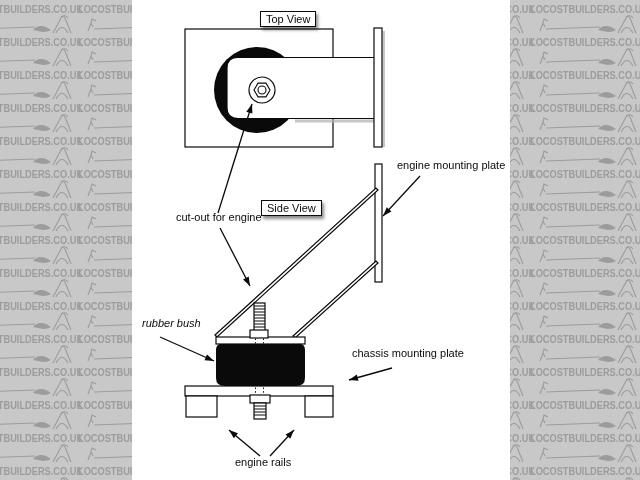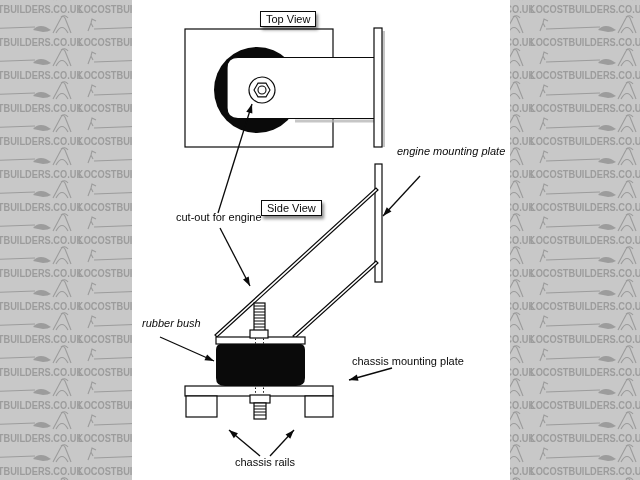--- a/index.html
+++ b/index.html
@@ -878,18 +878,18 @@
       </svg>
 
     <div class="viewbox" style="left:128px; top:11px;">
       <span>Top View</span>
     </div>
     <div class="viewbox" style="left:129px; top:200px;">
       <span>Side View</span>
     </div>
 
     <div class="lbl" style="left:44px;  top:211px;">cut-out for engine</div>
-    <div class="lbl" style="left:265px; top:145px;font-style:italic;">engine mounting plate</div>
+    <div class="lbl" style="left:265px; top:159px;">engine mounting plate</div>
     <div class="lbl" style="left:10px;  top:317px;font-style:italic;">rubber bush</div>
-    <div class="lbl" style="left:220px; top:355px;">chassis mounting plate</div>
-    <div class="lbl" style="left:103px; top:456px;">chassis rails</div>
+    <div class="lbl" style="left:220px; top:347px;">chassis mounting plate</div>
+    <div class="lbl" style="left:103px; top:456px;">engine rails</div>
   </div>
 </div>
 
 </body></html>

